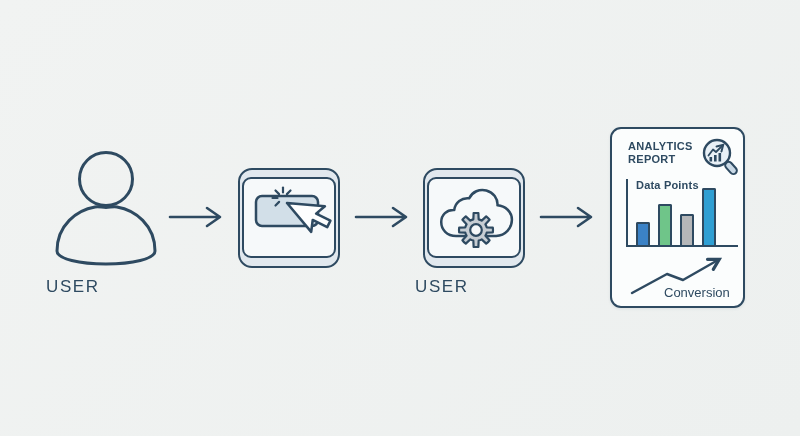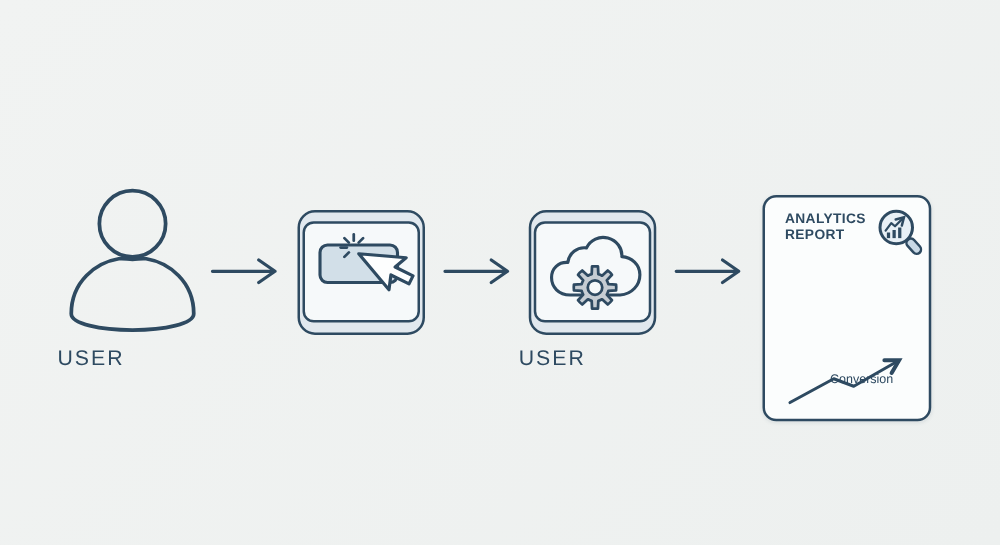--- a/index.html
+++ b/index.html
@@ -21,21 +21,20 @@
   }
   .iconbox .inner{
     position:absolute;left:4px;right:4px;top:9px;bottom:10px;box-sizing:border-box;
     background:#f6f9fa;border:2.5px solid #2e4a61;border-radius:9px;
   }
   .iconbox svg{position:absolute;left:0;top:0;}
   .card{
     position:absolute;left:610px;top:127px;width:135px;height:181px;box-sizing:border-box;
     background:#fbfdfd;border:2.5px solid #2e4a61;border-radius:11px;
     box-shadow:0 1px 3px rgba(46,74,97,0.10);
-    margin-top:29px;
   }
   .card-title{
     position:absolute;left:16px;top:11px;width:74px;
     font-size:11px;line-height:13px;font-weight:700;letter-spacing:0.3px;color:#2e4a61;
   }
   .chart{
     position:absolute;left:14px;top:50px;width:112px;height:68px;box-sizing:border-box;
     border-left:2.5px solid #2e4a61;border-bottom:2.5px solid #2e4a61;
   }
   .chart-label{
@@ -43,21 +42,21 @@
     letter-spacing:0.2px;color:#2e4a61;white-space:nowrap;
   }
   .bars{
     position:absolute;left:8px;bottom:0;display:flex;align-items:flex-end;gap:8px;
   }
   .bar{
     width:14px;box-sizing:border-box;
     border:2px solid #2e4a61;border-bottom:none;border-radius:2px 2px 0 0;
   }
   .trend-label{
-    position:absolute;left:52px;top:140px;font-size:10px;font-weight:500;color:#2e4a61;
+    position:absolute;left:52px;top:156px;font-size:13px;font-weight:500;color:#2e4a61;
   }
 </style>
 </head>
 <body>
 
 <div class="canvas">
 
   <svg class="abs" style="left:50px;top:148px;" width="112" height="122" viewBox="0 0 112 122">
     <circle cx="56" cy="31" r="26.5" fill="none" stroke="#2e4a61" stroke-width="3"></circle>
     <path d="M7,103 C7,77 27,62 45,59 C49,58.3 52,59.5 56,59.5 C60,59.5 63,58.3 67,59
@@ -130,20 +129,29 @@
       <rect x="-3.5" y="-1" width="7" height="14" rx="3.5" transform="translate(29,27.5) rotate(-42)" fill="#c9d9e6" stroke="#2e4a61" stroke-width="2"></rect>
       <circle cx="19" cy="17" r="13" fill="#e8f0f6" stroke="#2e4a61" stroke-width="2.4"></circle>
       <g fill="#2e4a61">
         <rect x="11.5" y="21" width="2.6" height="4.5"></rect>
         <rect x="16" y="19" width="2.6" height="6.5"></rect>
         <rect x="20.5" y="17" width="2.6" height="8.5"></rect>
       </g>
       <polyline points="10.5,19.5 15,13.5 18,16 24.5,9.5" fill="none" stroke="#2e4a61" stroke-width="1.8" stroke-linecap="round" stroke-linejoin="round" marker-end="url(#miniArrow)"></polyline>
     </svg>
 
+    <div class="chart">
+      <div class="chart-label">Data Points</div>
+      <div class="bars">
+          <div class="bar" style="height: 23px; background: rgb(59, 130, 198);"></div>
+          <div class="bar" style="height: 41px; background: rgb(111, 197, 137);"></div>
+          <div class="bar" style="height: 31px; background: rgb(181, 183, 185);"></div>
+          <div class="bar" style="height: 57px; background: rgb(47, 159, 211);"></div>
+        </div>
+    </div>
 
     <svg class="abs" style="left:10px;top:128px;" width="116" height="42" viewBox="0 0 116 42">
       <defs>
         <marker id="trendArrow" viewBox="0 0 12 12" refX="8" refY="6" markerWidth="7" markerHeight="7" orient="auto">
           <path d="M2,2 L9,6 L2,10" fill="none" stroke="#2e4a61" stroke-width="2.2" stroke-linecap="round"></path>
         </marker>
       </defs>
       <polyline points="10,36 45,17 61,23 96,3" fill="none" stroke="#2e4a61" stroke-width="2.5" stroke-linecap="round" stroke-linejoin="round" marker-end="url(#trendArrow)"></polyline>
     </svg>
     <div class="trend-label">Conversion</div>

